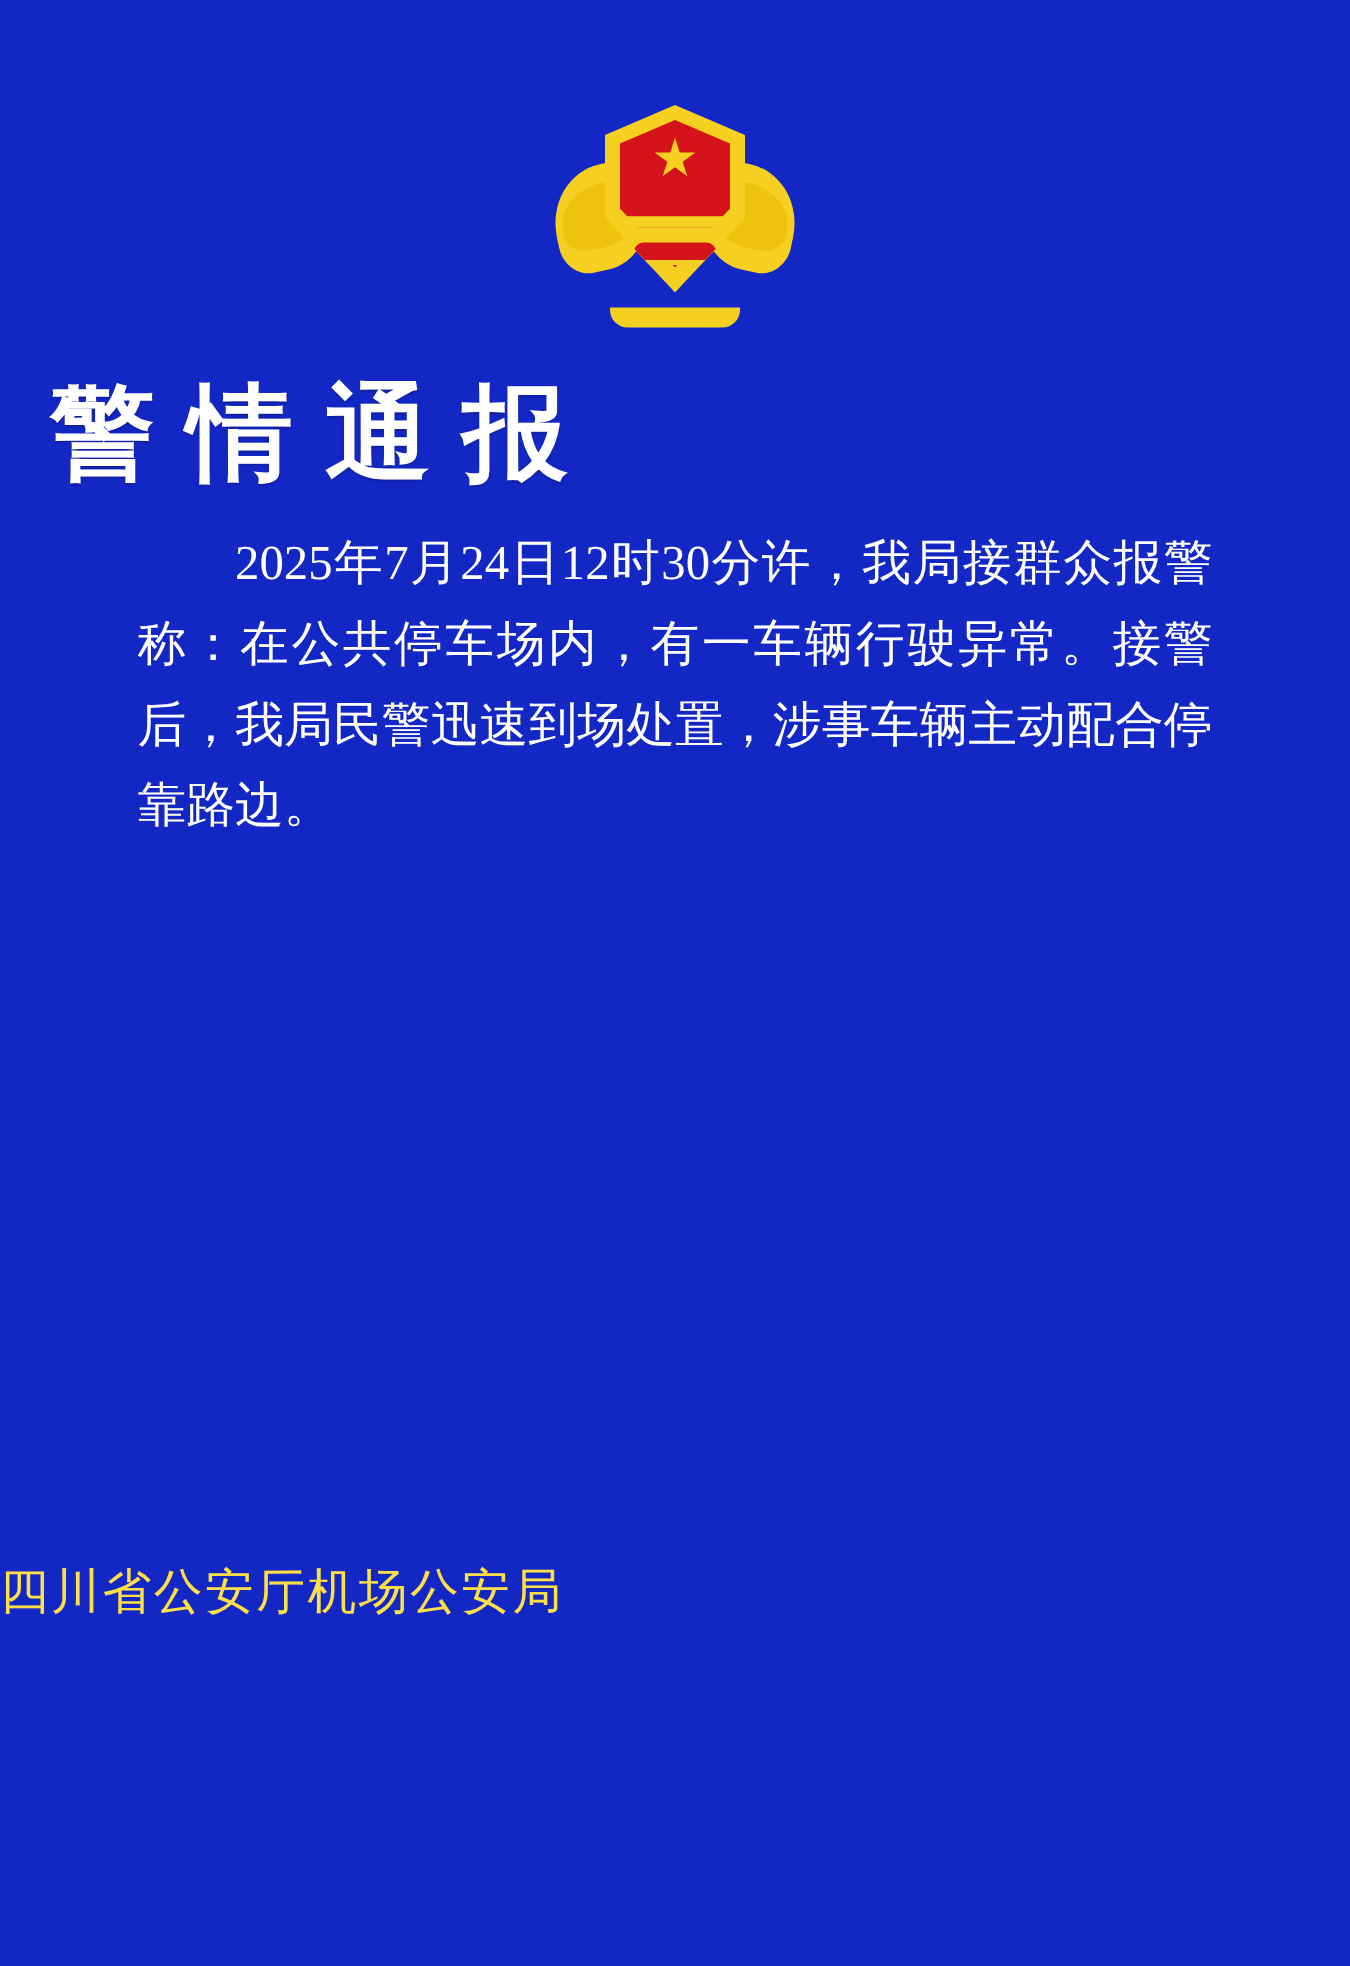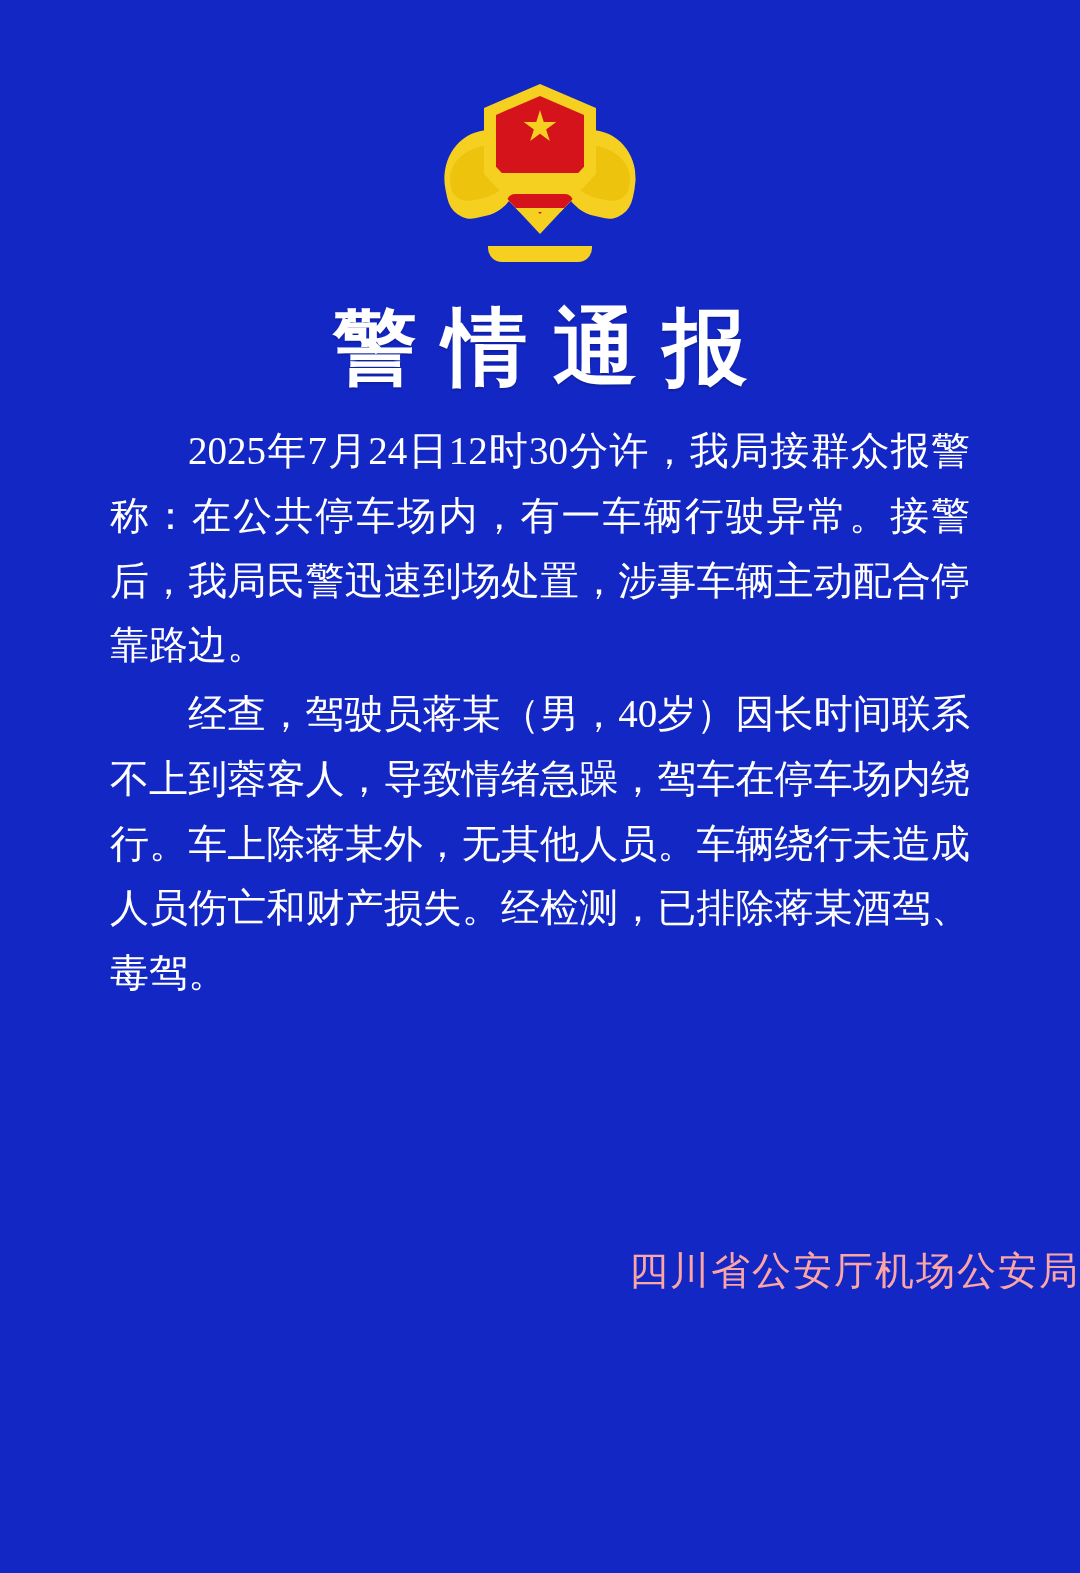--- a/index.html
+++ b/index.html
@@ -119,21 +119,21 @@
     transform: translateX(-50%);
     width: 104px;
     height: 16px;
     background: #f5d020;
     border-radius: 0 0 14px 14px;
   }
 
   
   .title {
     margin: 34px 0 0 0;
-    text-align: center;
+    text-align: left;
     color: #ffffff;
     font-size: 84px;
     font-weight: bold;
     letter-spacing: 26px;
     text-indent: 26px;
     line-height: 1.18;
     font-family: Liberation Serif, serif;
     text-shadow: 0 2px 2px rgba(0,0,0,.18);
   }
 
@@ -150,23 +150,22 @@
     margin: 0 0 4px 0;
     text-indent: 2em;
   }
 
   
   .signature {
     position: absolute;
     left: 0;
     right: 0;
     bottom: 268px;
-    text-align: right;
-    color: #fca5a5;
-    font-family: Liberation Mono, monospace;
+    text-align: left;
+    color: #fde047;
   }
   .signature .org {
     font-size: 39px;
     line-height: 1.6;
     letter-spacing: 2px;
   }
   .signature .date {
     font-size: 37px;
     line-height: 1.6;
     margin-top: 8px;
@@ -188,20 +187,19 @@
         <div class="gate"></div>
       </div>
       <div class="base"></div>
     </div>
   </div>
 
   <h1 class="title">警情通报</h1>
 
   <div class="body-text">
     <p>2025年7月24日12时30分许，我局接群众报警称：在公共停车场内，有一车辆行驶异常。接警后，我局民警迅速到场处置，涉事车辆主动配合停靠路边。</p>
-    <p>经查，驾驶员蒋某（男，40岁）因长时间联系不上到蓉客人，导致情绪急躁，驾车在停车场内绕行。车上除蒋某外，无其他人员。车辆绕行未造成人员伤亡和财产损失。经检测，已排除蒋某酒驾、毒驾。</p>
   </div>
 
   <div class="signature">
     <div class="org">四川省公安厅机场公安局</div>
   </div>
 
 </div>
 
 </body></html>

